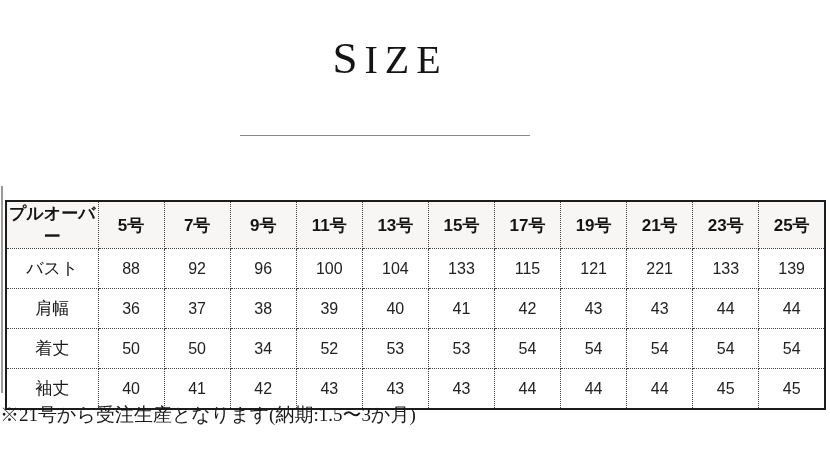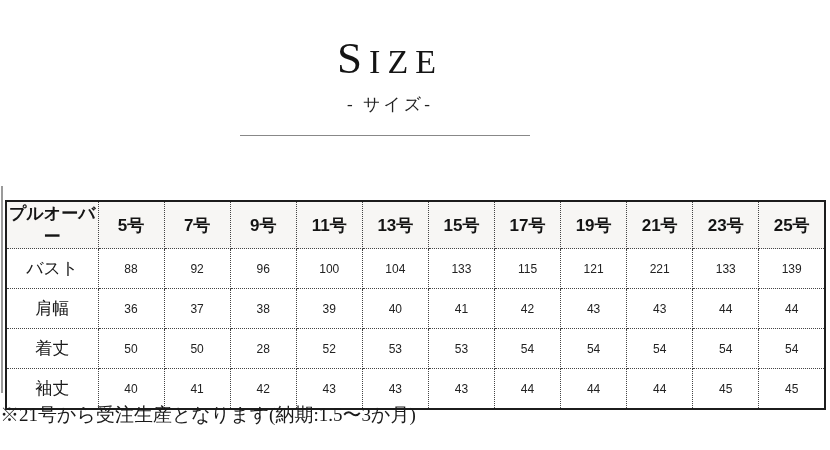--- a/index.html
+++ b/index.html
@@ -18,21 +18,21 @@
     position: absolute;
     top: 30px;
     left: 0;
     width: 780px;
     text-align: center;
   }
   .title {
     margin: 0;
     font-family: "Liberation Serif", "DejaVu Serif", serif;
     font-weight: 400;
-    font-size: 34px;
+    font-size: 40px;
     letter-spacing: 7px;
     line-height: 1.25;
     color: #141414;
   }
   .title::first-letter { font-size: 45px; }
   .subtitle {
     margin-top: 7px;
     font-family: "Liberation Serif", "DejaVu Serif", serif;
     font-size: 17px;
     letter-spacing: 3px;
@@ -79,21 +79,21 @@
     background: #f7f6f4;
     color: #141414;
   }
   .size-table tbody th {
     height: 39px;
     font-size: 17px;
     font-weight: normal;
     color: #1a1a1a;
   }
   .size-table tbody td {
-    font-size: 12px;
+    font-size: 16px;
     font-weight: normal;
     color: #222222;
   }
 
   
   .note {
     position: absolute;
     top: 402px;
     left: 0;
     width: 830px;
@@ -102,21 +102,20 @@
     color: #1a1a1a;
   }
 </style>
 </head>
 <body>
 
 <div class="page">
 
   <div class="header">
     <h1 class="title">SIZE</h1>
-    <div class="subtitle">- サイズ-</div>
   </div>
 
   <div class="divider"></div>
   <div class="left-edge"></div>
 
   <table class="size-table">
     <colgroup>
       <col class="label-col">
       <col span="11" class="size-col">
     </colgroup>
@@ -162,21 +161,21 @@
           <td>42</td>
           <td>43</td>
           <td>43</td>
           <td>44</td>
           <td>44</td>
         </tr>
         <tr>
           <th>着丈</th>
           <td>50</td>
           <td>50</td>
-          <td>28</td>
+          <td>34</td>
           <td>52</td>
           <td>53</td>
           <td>53</td>
           <td>54</td>
           <td>54</td>
           <td>54</td>
           <td>54</td>
           <td>54</td>
         </tr>
         <tr>

